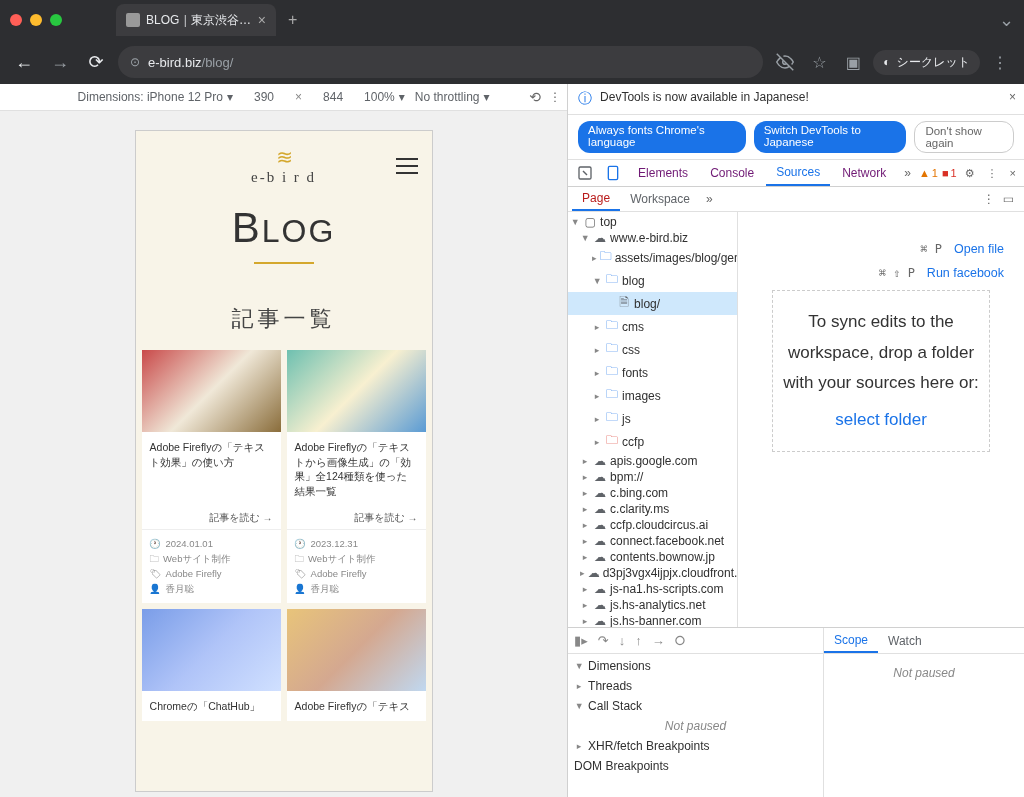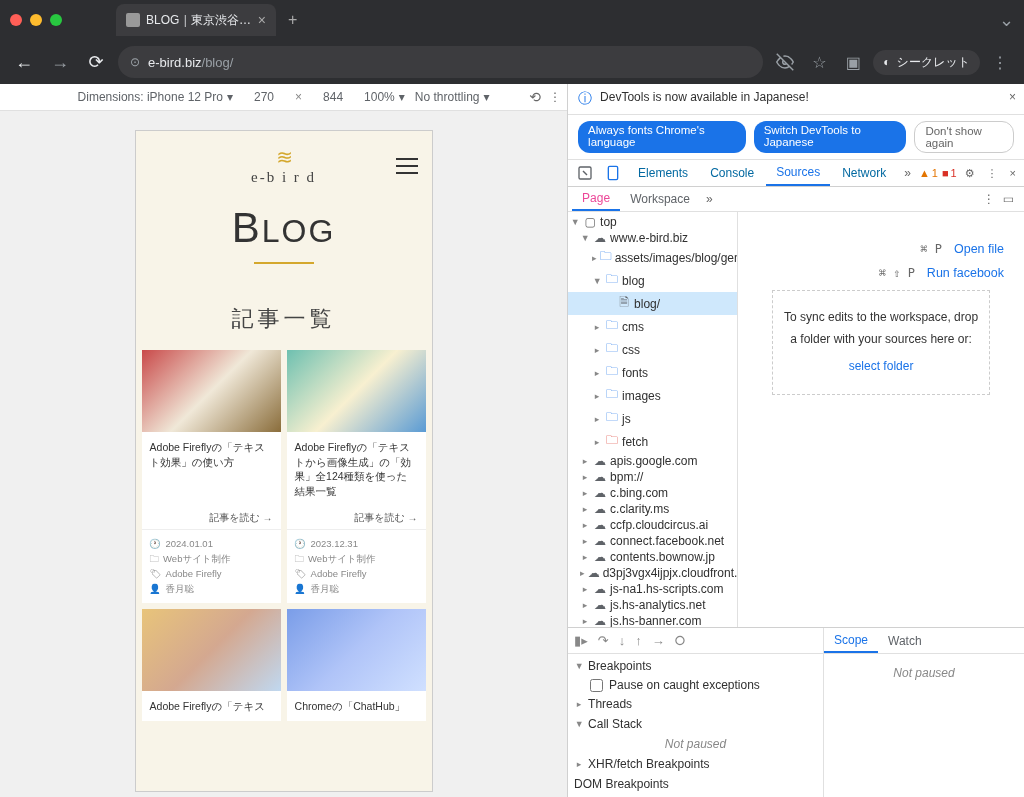--- a/index.html
+++ b/index.html
@@ -68,30 +68,30 @@
 
 
 .devtools { flex: 1; display: flex; flex-direction: column; background: #fff; font-size: 12px; color: #303030; }
 .dt-banner { padding: 6px 10px; border-bottom: 1px solid #e0e0e0; display: flex; align-items: flex-start; gap: 8px; position: relative; }
 .dt-banner-icon { color: #1a73e8; font-size: 14px; }
 .dt-banner-close { position: absolute; right: 8px; top: 6px; color: #666; cursor: pointer; }
 .dt-banner-row2 { padding: 6px 10px; border-bottom: 1px solid #e0e0e0; display: flex; gap: 8px; }
 .pill-blue { background: #1a73e8; color: #fff; border-radius: 12px; padding: 3px 10px; font-size: 11.5px; }
 .pill-gray { background: #fff; border: 1px solid #ccc; color: #666; border-radius: 12px; padding: 3px 10px; font-size: 11.5px; }
 .dt-tabs { height: 27px; border-bottom: 1px solid #d0d0d0; display: flex; align-items: center; padding: 0 4px; gap: 2px; }
-.dt-tab { padding: 0 10px; height: 100%; display: flex; align-items: center; color: #0369a1; font-size: 12px; }
+.dt-tab { padding: 0 10px; height: 100%; display: flex; align-items: center; color: #701a75; font-size: 12px; }
 .dt-tab.active { color: #1a73e8; border-bottom: 2px solid #1a73e8; }
 .dt-tab-icon { width: 26px; color: #5f6368; display:flex; align-items:center; justify-content:center; }
 .dt-tab-icon.active { color: #1a73e8; }
 .dt-warn-badges { margin-left: auto; display: flex; gap: 4px; align-items: center; font-size: 11px; }
 .badge-warn { color: #e37400; display: flex; align-items: center; gap: 2px; }
 .badge-err { color: #d93025; display: flex; align-items: center; gap: 2px; }
 .dt-subtabs { height: 25px; border-bottom: 1px solid #e0e0e0; display: flex; align-items: center; padding: 0 4px; }
 .dt-subtab { padding: 0 10px; height: 100%; display: flex; align-items: center; color: #5f6368; font-size: 12px; }
-.dt-subtab.active { color: #ec4899; border-bottom: 2px solid #1a73e8; }
+.dt-subtab.active { color: #b91c1c; border-bottom: 2px solid #1a73e8; }
 .dt-subtab-right { margin-left: auto; display: flex; gap: 8px; color: #666; padding-right: 6px; }
 
 .sources-body { flex: 1; display: flex; overflow: hidden; }
 .file-tree { width: 170px; border-right: 1px solid #e0e0e0; overflow-y: auto; padding: 2px 0; font-size: 12px; }
 .tree-row { display: flex; align-items: center; padding: 1px 2px; white-space: nowrap; gap: 3px; }
 .tree-row.sel { background: #cfe8fc; }
 .tw { display: inline-block; width: 10px; text-align: center; color: #888; font-size: 9px; }
 .tree-icon { width: 14px; display: inline-flex; justify-content: center; color: #666; }
 .tree-icon.folder { color: #5f6368; }
 .tree-icon.cloud { color: #5f6368; }
@@ -100,21 +100,21 @@
 .ind0 { padding-left: 2px; }
 .ind1 { padding-left: 12px; }
 .ind2 { padding-left: 24px; }
 .ind3 { padding-left: 36px; }
 
 .right-pane { flex: 1; display: flex; flex-direction: column; }
 .shortcuts-area { padding: 30px 20px 16px; text-align: center; font-size: 12.5px; color: #333; }
 .shortcut-row { display: flex; justify-content: flex-end; align-items: center; gap: 12px; margin-bottom: 10px; }
 .sc-keys { color: #666; font-family: monospace; font-size: 12px; }
 .sc-link { color: #1a73e8; }
-.sync-box { margin: 10px 14px; border: 1px dashed #ccc; padding: 16px 10px; text-align: center; font-size: 12px; line-height: 1.8; color: #333; }
+.sync-box { margin: 10px 14px; border: 1px dashed #ccc; padding: 16px 10px; text-align: center; font-size: 17px; line-height: 1.8; color: #333; }
 
 
 .debugger-split { display: flex; border-top: 1px solid #d0d0d0; height: 170px; }
 .dbg-left { flex: 1; border-right: 1px solid #e0e0e0; overflow-y: auto; }
 .dbg-ctrl-bar { height: 26px; border-bottom: 1px solid #e0e0e0; display: flex; align-items: center; padding: 0 6px; gap: 10px; color: #888; }
 .dbg-ctrl { font-size: 13px; }
 .dbg-section { padding: 2px 4px; }
 .dbg-header { display: flex; align-items: center; gap: 4px; padding: 3px 2px; font-size: 12px; color: #303030; }
 .dbg-checkbox-row { padding: 2px 4px 2px 18px; font-size: 12px; display: flex; align-items: center; gap: 6px; }
 .dbg-paused { text-align: center; color: #888; font-style: italic; font-size: 12px; padding: 3px 0; }
@@ -179,21 +179,21 @@
 </div>
 
 <div class="main-split">
 
   <div class="device-pane">
     <div class="device-toolbar">
       <span class="dt-label">
           <span>Dimensions: iPhone 12 Pro</span>
           <span class="kbd-icon">▾</span>
         </span>
-      <span class="dt-dim">270</span>
+      <span class="dt-dim">390</span>
       <span class="dt-sep">×</span>
       <span class="dt-dim">844</span>
       <span class="dt-label">
           <span>100%</span>
           <span class="kbd-icon">▾</span>
         </span>
       <span class="dt-label">
           <span>No throttling</span>
           <span class="kbd-icon">▾</span>
         </span>
@@ -260,26 +260,26 @@
                   <span>🏷</span>
                   <span>Adobe Firefly</span>
                 </div>
               <div>
                   <span>👤</span>
                   <span>香月聡</span>
                 </div>
             </div>
           </div>
           <div class="card">
+            <div class="card-img img4"></div>
+            <div class="card-body">Chromeの「ChatHub」</div>
+          </div>
+          <div class="card">
             <div class="card-img img3"></div>
             <div class="card-body">Adobe Fireflyの「テキス</div>
-          </div>
-          <div class="card">
-            <div class="card-img img4"></div>
-            <div class="card-body">Chromeの「ChatHub」</div>
           </div>
         </div>
       </div>
     </div>
   </div>
 
   <div class="devtools">
     <div class="dt-banner">
       <span class="dt-banner-icon">ⓘ</span>
       <span>DevTools is now available in Japanese!</span>
@@ -374,21 +374,21 @@
             <span class="tree-label">images</span>
           </div>
         <div class="tree-row ind2">
             <span class="tw">▸</span>
             <span class="tree-icon folder" style="color:#1a73e8">🗀</span>
             <span class="tree-label">js</span>
           </div>
         <div class="tree-row ind2">
             <span class="tw">▸</span>
             <span class="tree-icon folder" style="color:#d93025">🗀</span>
-            <span class="tree-label">fetch</span>
+            <span class="tree-label">ccfp</span>
           </div>
         <div class="tree-row ind1">
             <span class="tw">▸</span>
             <span class="tree-icon cloud">☁</span>
             <span class="tree-label">apis.google.com</span>
           </div>
         <div class="tree-row ind1">
             <span class="tw">▸</span>
             <span class="tree-icon cloud">☁</span>
             <span class="tree-label">bpm://</span>
@@ -465,25 +465,21 @@
           <span class="dbg-ctrl">▮▸</span>
           <span class="dbg-ctrl">↷</span>
           <span class="dbg-ctrl">↓</span>
           <span class="dbg-ctrl">↑</span>
           <span class="dbg-ctrl">→</span>
           <span class="dbg-ctrl">⭘</span>
         </div>
         <div class="dbg-section">
           <div class="dbg-header">
               <span class="tw">▼</span>
-              <span>Breakpoints</span>
-            </div>
-          <div class="dbg-checkbox-row">
-              <input type="checkbox" style="">
-              <span>Pause on caught exceptions</span>
+              <span>Dimensions</span>
             </div>
           <div class="dbg-header">
               <span class="tw">▸</span>
               <span>Threads</span>
             </div>
           <div class="dbg-header">
               <span class="tw">▼</span>
               <span>Call Stack</span>
             </div>
           <div class="dbg-paused">Not paused</div>

